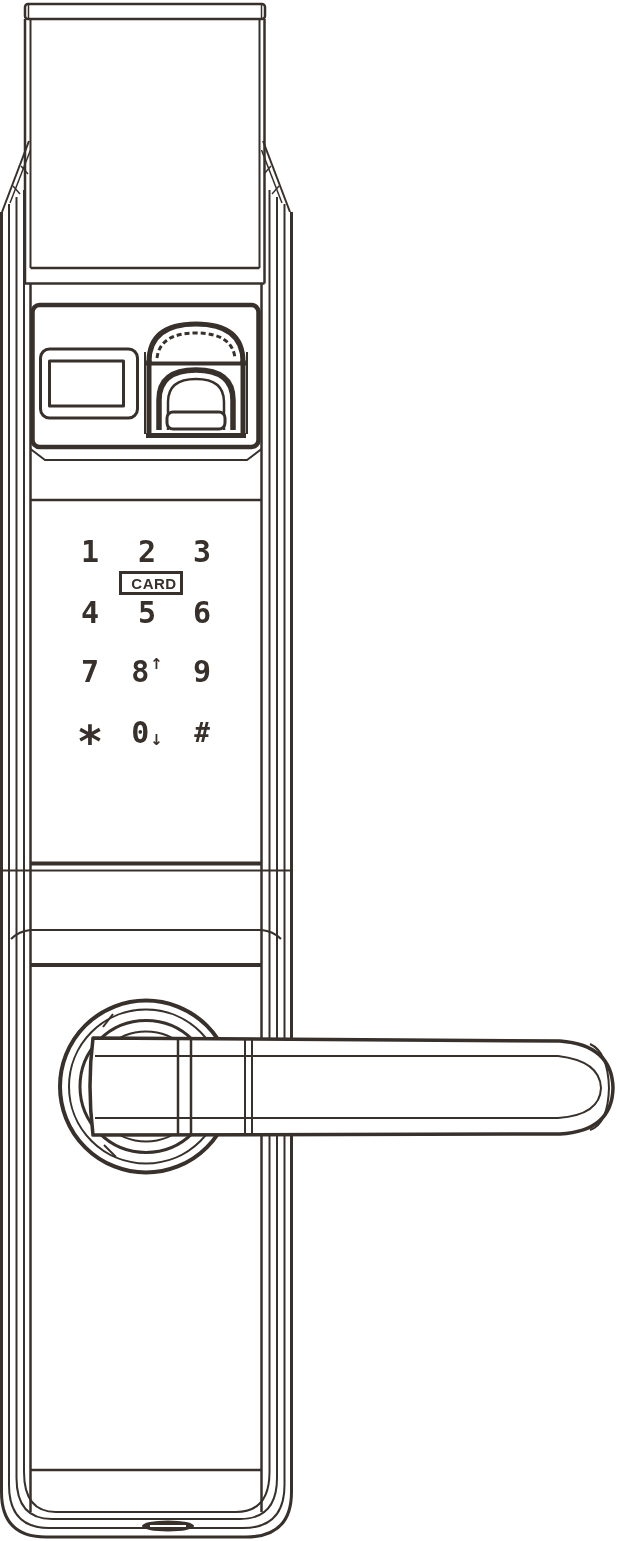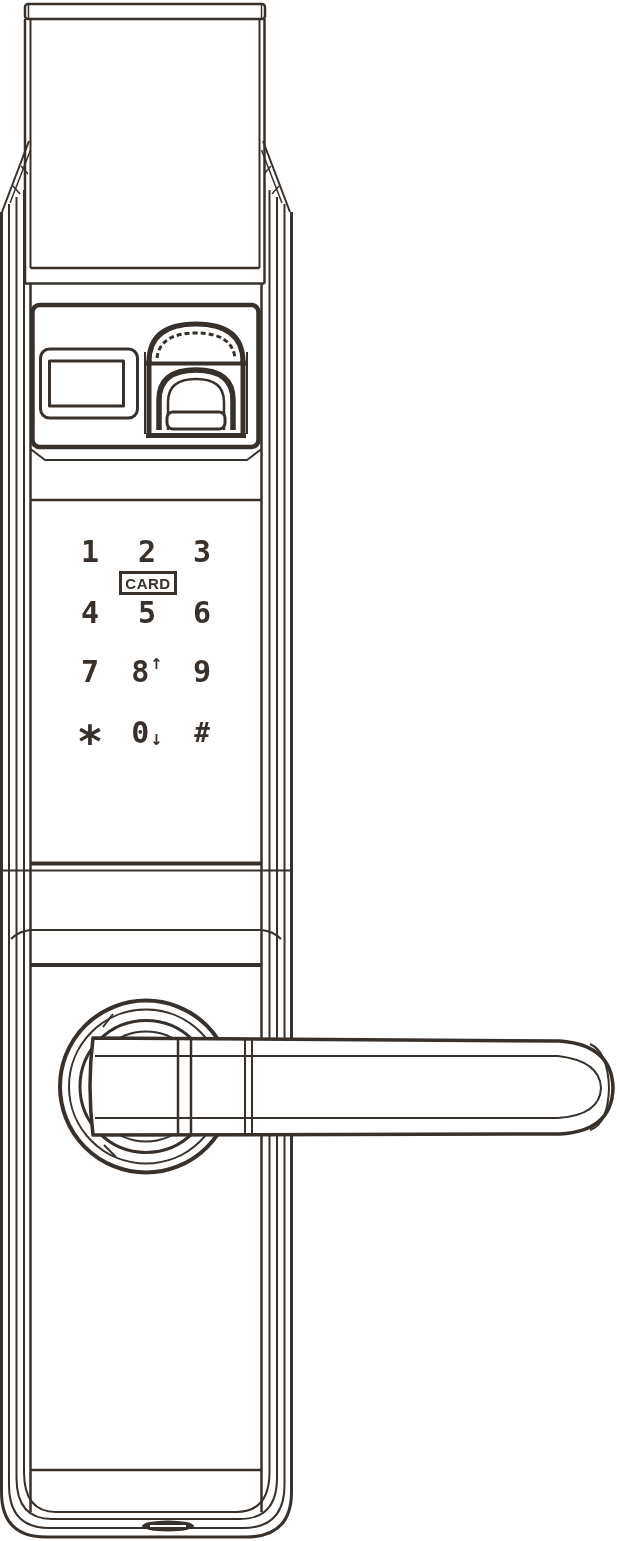--- a/index.html
+++ b/index.html
@@ -43,20 +43,21 @@
     position:absolute;
     left:119px;top:571px;
     width:52px;height:18px;
     border:3px solid #37302b;
     display:flex;align-items:center;justify-content:center;
     color:#37302b;
     font-family:"Liberation Sans","DejaVu Sans",sans-serif;
     font-weight:700;
     font-size:15px;
     letter-spacing:0.5px;
+    padding-left:6px;
   }
   
   .c1{left:66px;} .c2{left:123px;} .c3{left:178px;}
   .r1{top:533px;} .r2{top:594px;} .r3{top:653px;} .r4{top:714px;}
 </style>
 </head>
 <body>
 
 <div id="stage">
 

